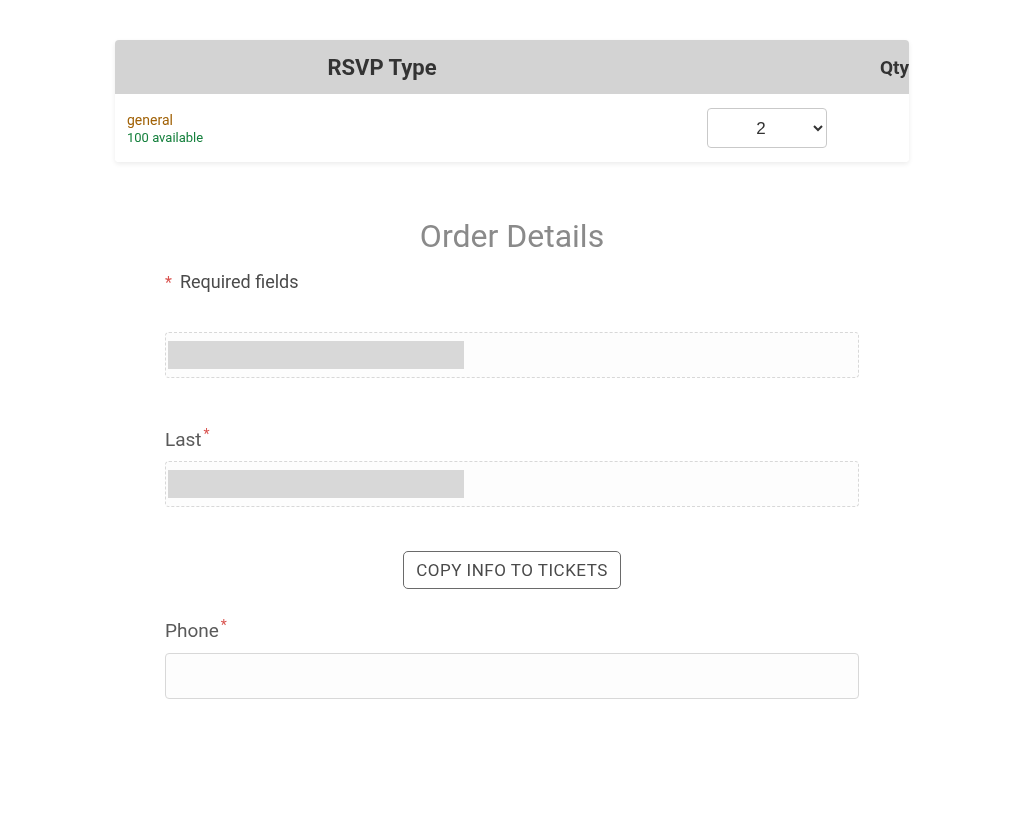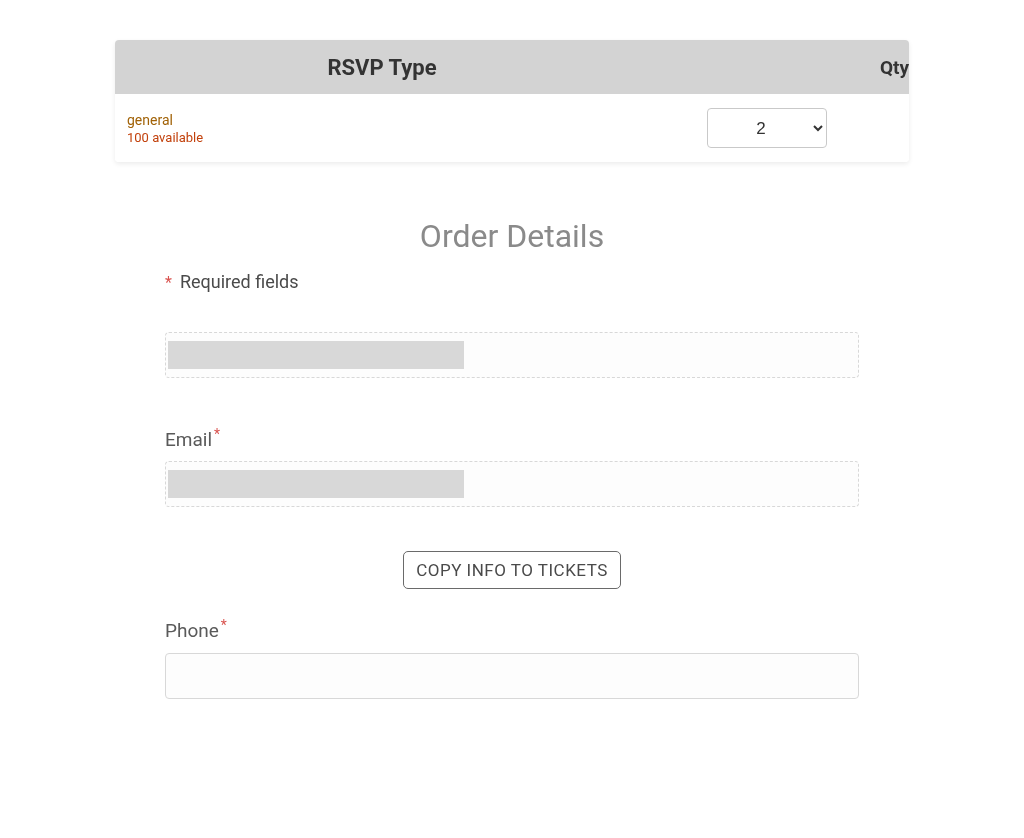--- a/index.html
+++ b/index.html
@@ -52,21 +52,21 @@
     .rsvp-row .col-type {
       flex: 1;
     }
     .rsvp-type-name {
       font-size: 14px;
       color: #a16207;
       font-weight: 400;
     }
     .rsvp-type-avail {
       font-size: 13px;
-      color: #c2410c;
+      color: #15803d;
       margin-top: 2px;
     }
     .rsvp-row .col-qty {
       width: 260px;
       display: flex;
       justify-content: center;
     }
     .qty-select {
       width: 120px;
       height: 40px;
@@ -189,21 +189,21 @@
 
     <div class="form-group">
       <div class="text-input">
         <div class="redacted"></div>
       </div>
     </div>
 
 
     <div class="form-group">
       <label class="form-label">
-        <span>Email</span><span class="asterisk">*</span>
+        <span>Last</span><span class="asterisk">*</span>
       </label>
       <div class="text-input">
         <div class="redacted"></div>
       </div>
     </div>
 
     <div class="copy-btn-wrap">
       <button class="copy-btn">COPY INFO TO TICKETS</button>
     </div>
 

